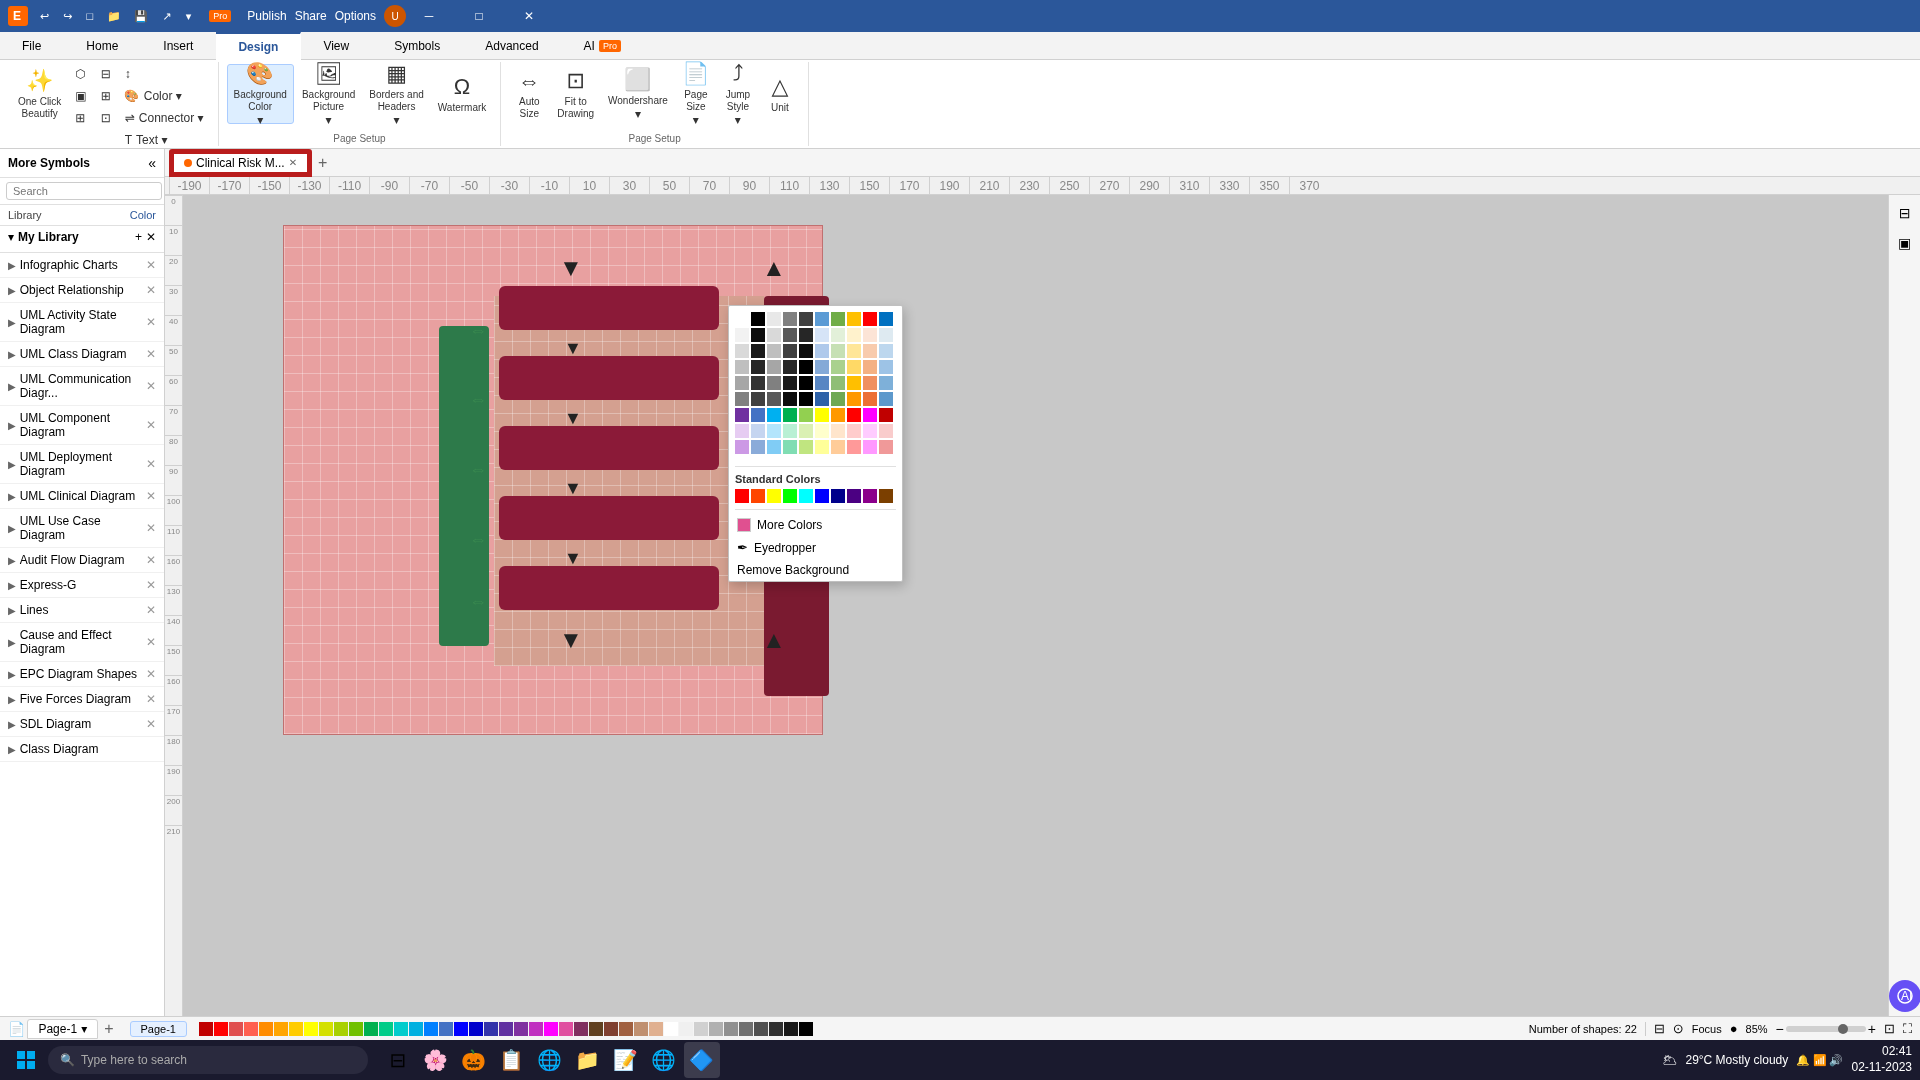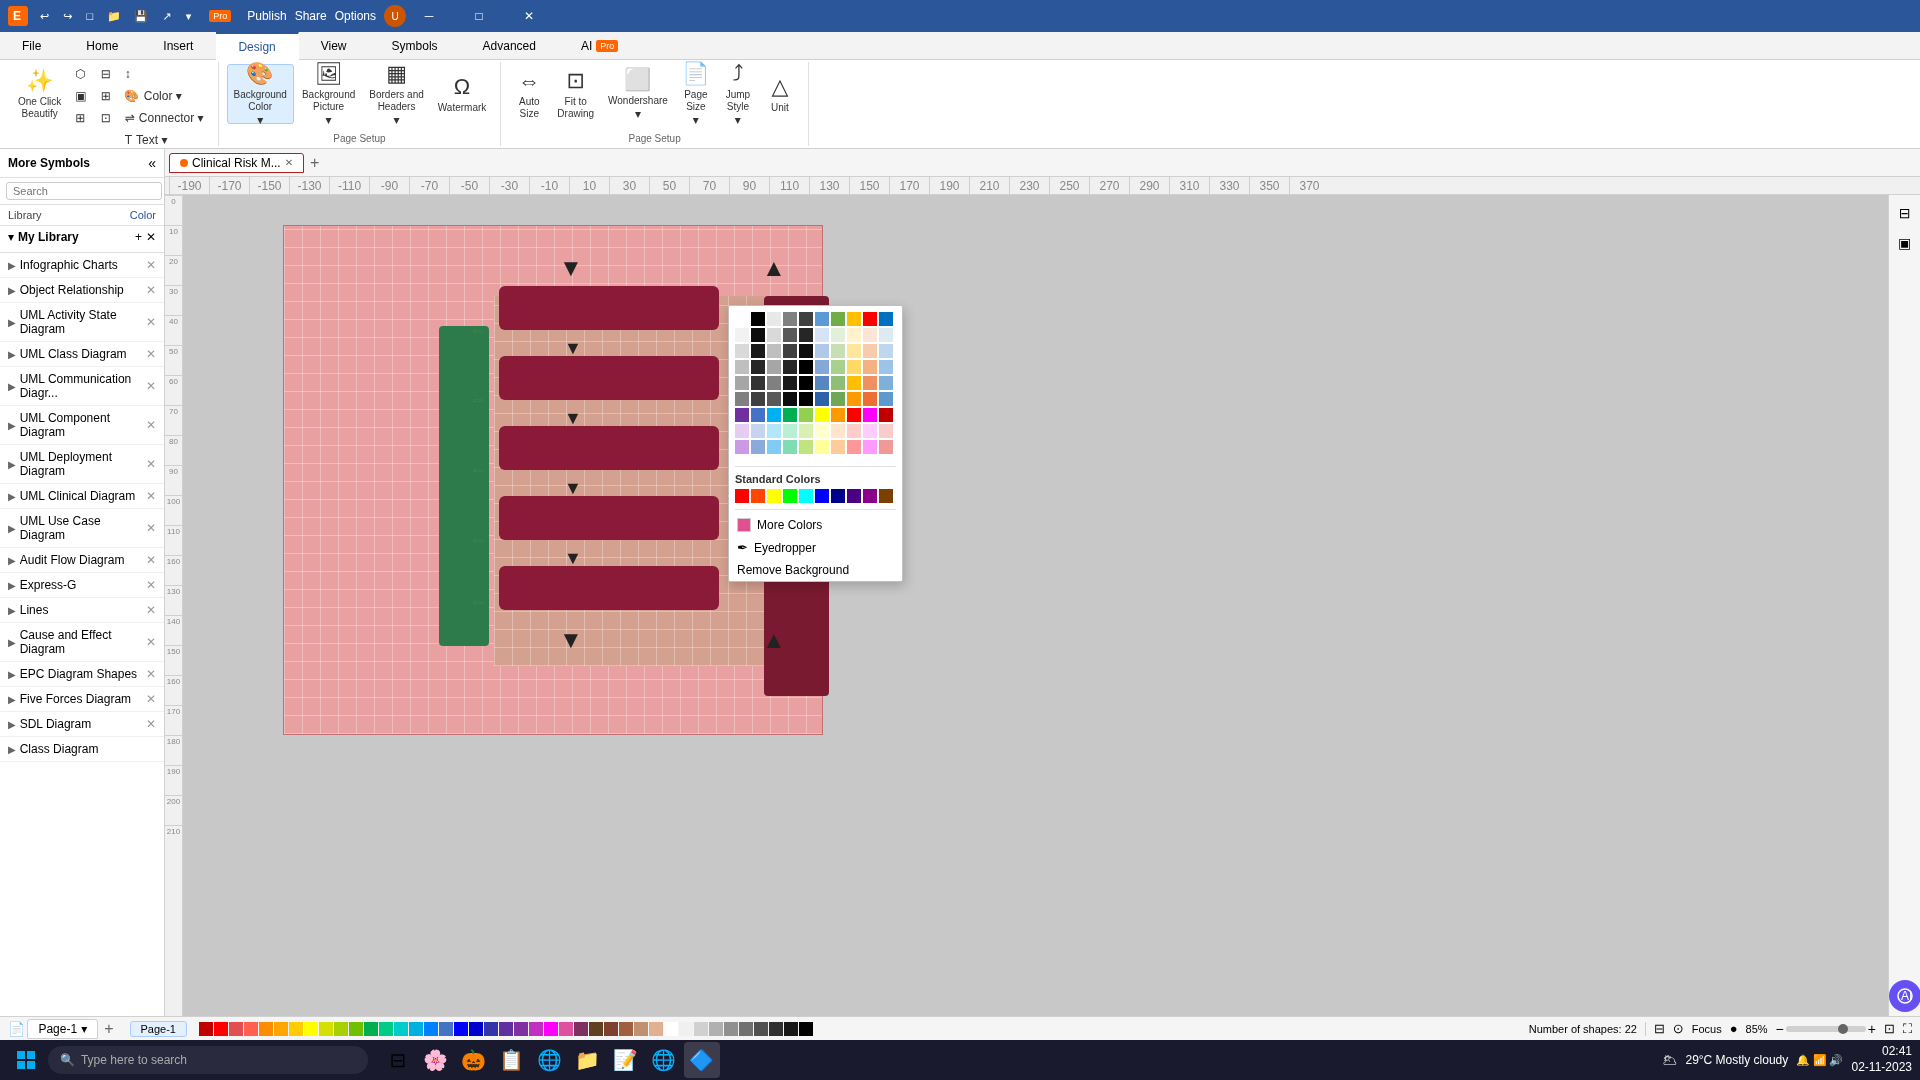--- a/index.html
+++ b/index.html
@@ -41,20 +41,21 @@
       display: flex;
       align-items: center;
       cursor: pointer;
       font-size: 12px;
       border-right: 1px solid transparent;
     }
     .ribbon-tab.active {
       background: #fff;
       border-top: 2px solid #2b579a;
       color: #2b579a;
+      font-weight: bold;
     }
 
     .ribbon-content {
       display: flex;
       align-items: stretch;
       padding: 2px 4px;
       height: 88px;
     }
     .ribbon-group {
       display: flex;
@@ -209,21 +210,21 @@
       border-bottom: 1px solid #d0d0d0;
       padding: 2px 4px;
       height: 28px;
     }
     .canvas-tab {
       display: flex;
       align-items: center;
       gap: 4px;
       padding: 2px 10px;
       background: #fff;
-      border: 1px solid #b91c1c;
+      border: 5px solid #b91c1c;
       border-radius: 3px 3px 0 0;
       font-size: 11px;
       cursor: pointer;
     }
     .canvas-tab-dot { width: 8px; height: 8px; background: #ff6600; border-radius: 50%; }
     .canvas-ruler-h {
       height: 18px;
       background: #f0f0f0;
       border-bottom: 1px solid #d0d0d0;
       display: flex;

